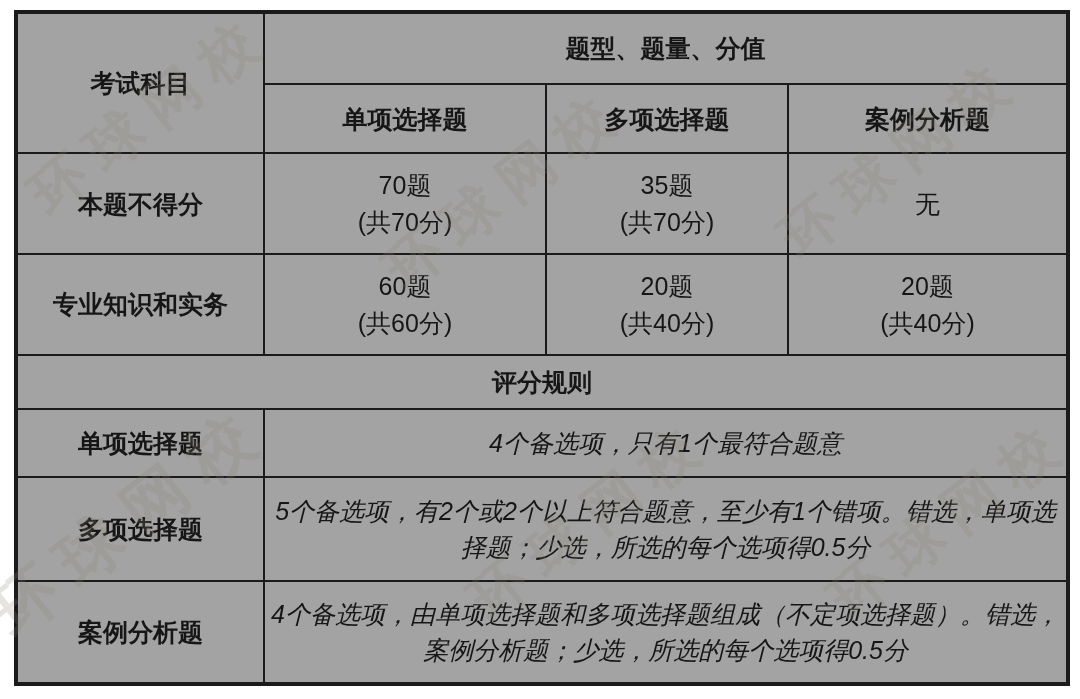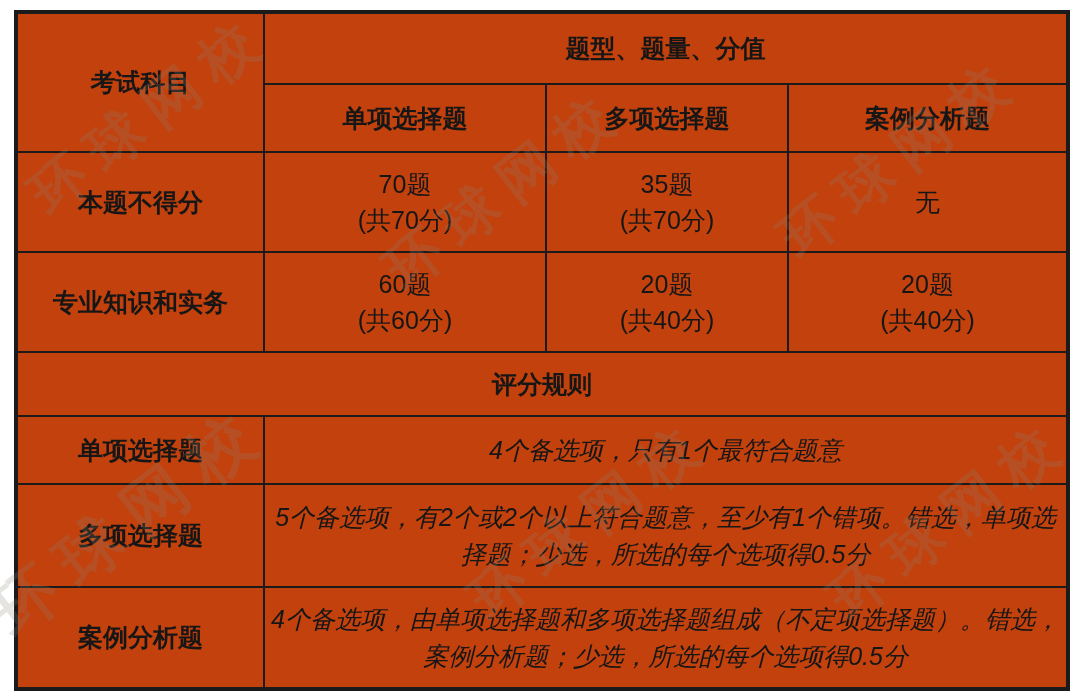--- a/index.html
+++ b/index.html
@@ -17,21 +17,21 @@
     position:absolute;left:14px;top:10px;
     width:1052px;height:676px;
     border-collapse:collapse;
     table-layout:fixed;
   }
   table.exam td{
     border:2.5px solid #1b1b1b;
     text-align:center;
     vertical-align:middle;
     padding:0;
-    background:#c2410c;
+    background:#a3a3a3;
     font-size:25px;
     line-height:1.45;
   }
   table.exam{border:4px solid #1b1b1b;}
   td.hdr{
     background:#faefd0;
     font-weight:700;
     font-size:27px;
   }
   td.subject{
@@ -136,21 +136,21 @@
         </div>
       </td>
       <td>
         <div class="cell-lines">
           <span>20题</span>
           <span>(共40分)</span>
         </div>
       </td>
     </tr>
 
-    <tr style="height:64px;">
+    <tr style="height:53px;">
       <td class="hdr" colspan="4">评分规则</td>
     </tr>
 
     <tr style="height:68px;">
       <td class="rule-label">单项选择题</td>
       <td class="desc" colspan="3">4个备选项，只有1个最符合题意</td>
     </tr>
 
     <tr style="height:103px;">
       <td class="rule-label">多项选择题</td>

